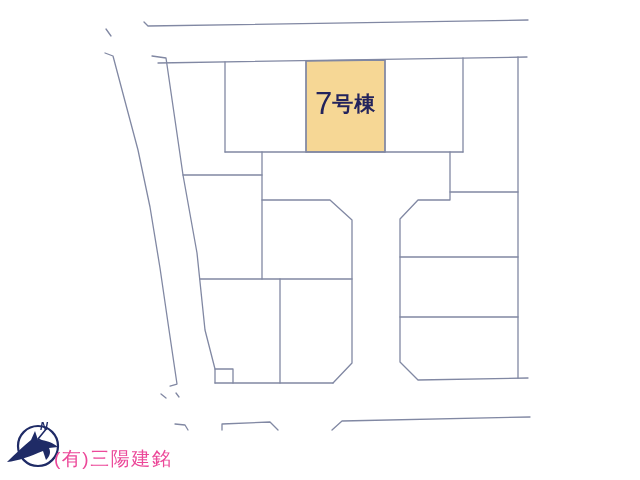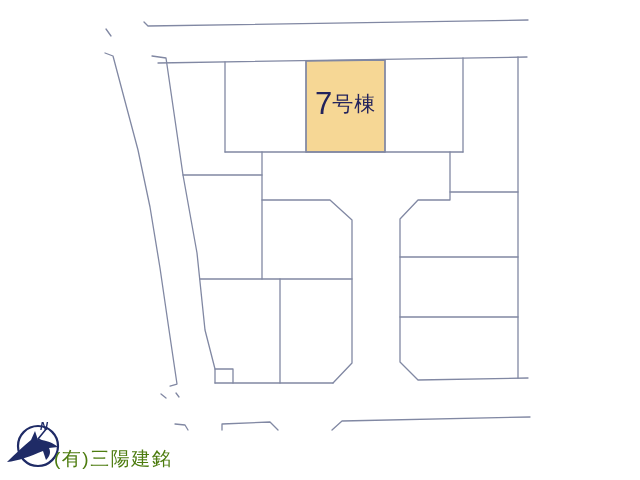--- a/index.html
+++ b/index.html
@@ -13,27 +13,27 @@
   .plan-svg{position:absolute;left:0;top:0;}
   .unit-label{
     position:absolute;
     left:306px;top:76px;width:79px;height:56px;
     display:flex;justify-content:center;align-items:center;
     color:#23235C;
     white-space:nowrap;
     user-select:none;
   }
   .unit-label .num{font-size:31px;font-weight:500;}
-  .unit-label .suffix{font-size:21px;font-weight:400;letter-spacing:1px;}
+  .unit-label .suffix{font-size:21px;font-weight:700;letter-spacing:1px;}
   .watermark{
     position:absolute;
     left:54px;top:446px;
     font-size:19px;
     letter-spacing:1.5px;
-    color:#4d7c0f;
+    color:#ec4899;
     text-shadow:1px 1px 0 #ffffff;
     user-select:none;
   }
 </style>
 </head>
 <body>
 
 <div class="stage">
 
   <svg class="plan-svg" width="640" height="480" viewBox="0 0 640 480">

